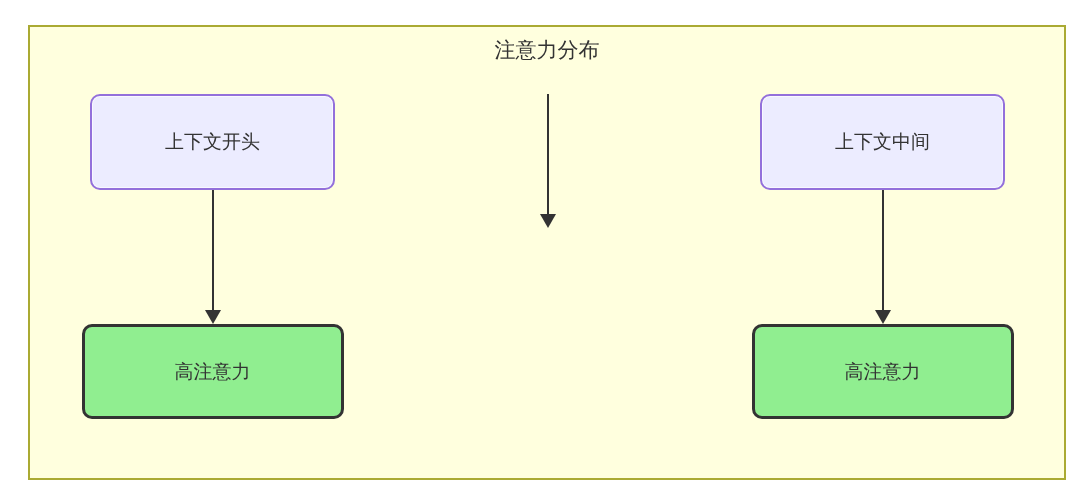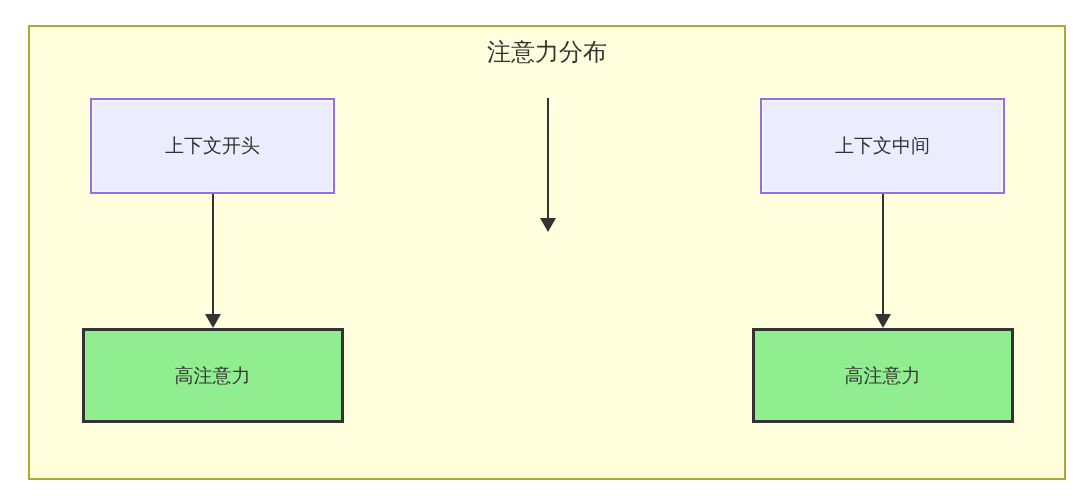--- a/index.html
+++ b/index.html
@@ -27,21 +27,21 @@
     left: 28px;
     top: 25px;
     width: 1038px;
     height: 455px;
     background: var(--container-fill);
     border: 2px solid var(--container-border);
   }
   .diagram-title {
     padding-top: 9px;
     text-align: center;
-    font-size: 24px;
+    font-size: 21px;
     font-weight: 400;
     color: var(--text);
   }
   .columns-row {
     display: flex;
     flex-direction: row;
     justify-content: flex-start;
     gap: 90px;
     padding-left: 60px;
     margin-top: 30px;
@@ -52,20 +52,21 @@
     flex-direction: column;
     align-items: center;
   }
   .node {
     display: flex;
     align-items: center;
     justify-content: center;
     font-size: 19px;
     color: var(--text);
     text-align: center;
+    border-radius: 10px;
   }
   .node-source {
     width: 245px;
     height: 96px;
     background: var(--source-fill);
     border: 2px solid var(--source-border);
     box-shadow: inset 0 0 0 1px rgba(255,255,255,0.65);
   }
   .arrow {
     display: flex;

